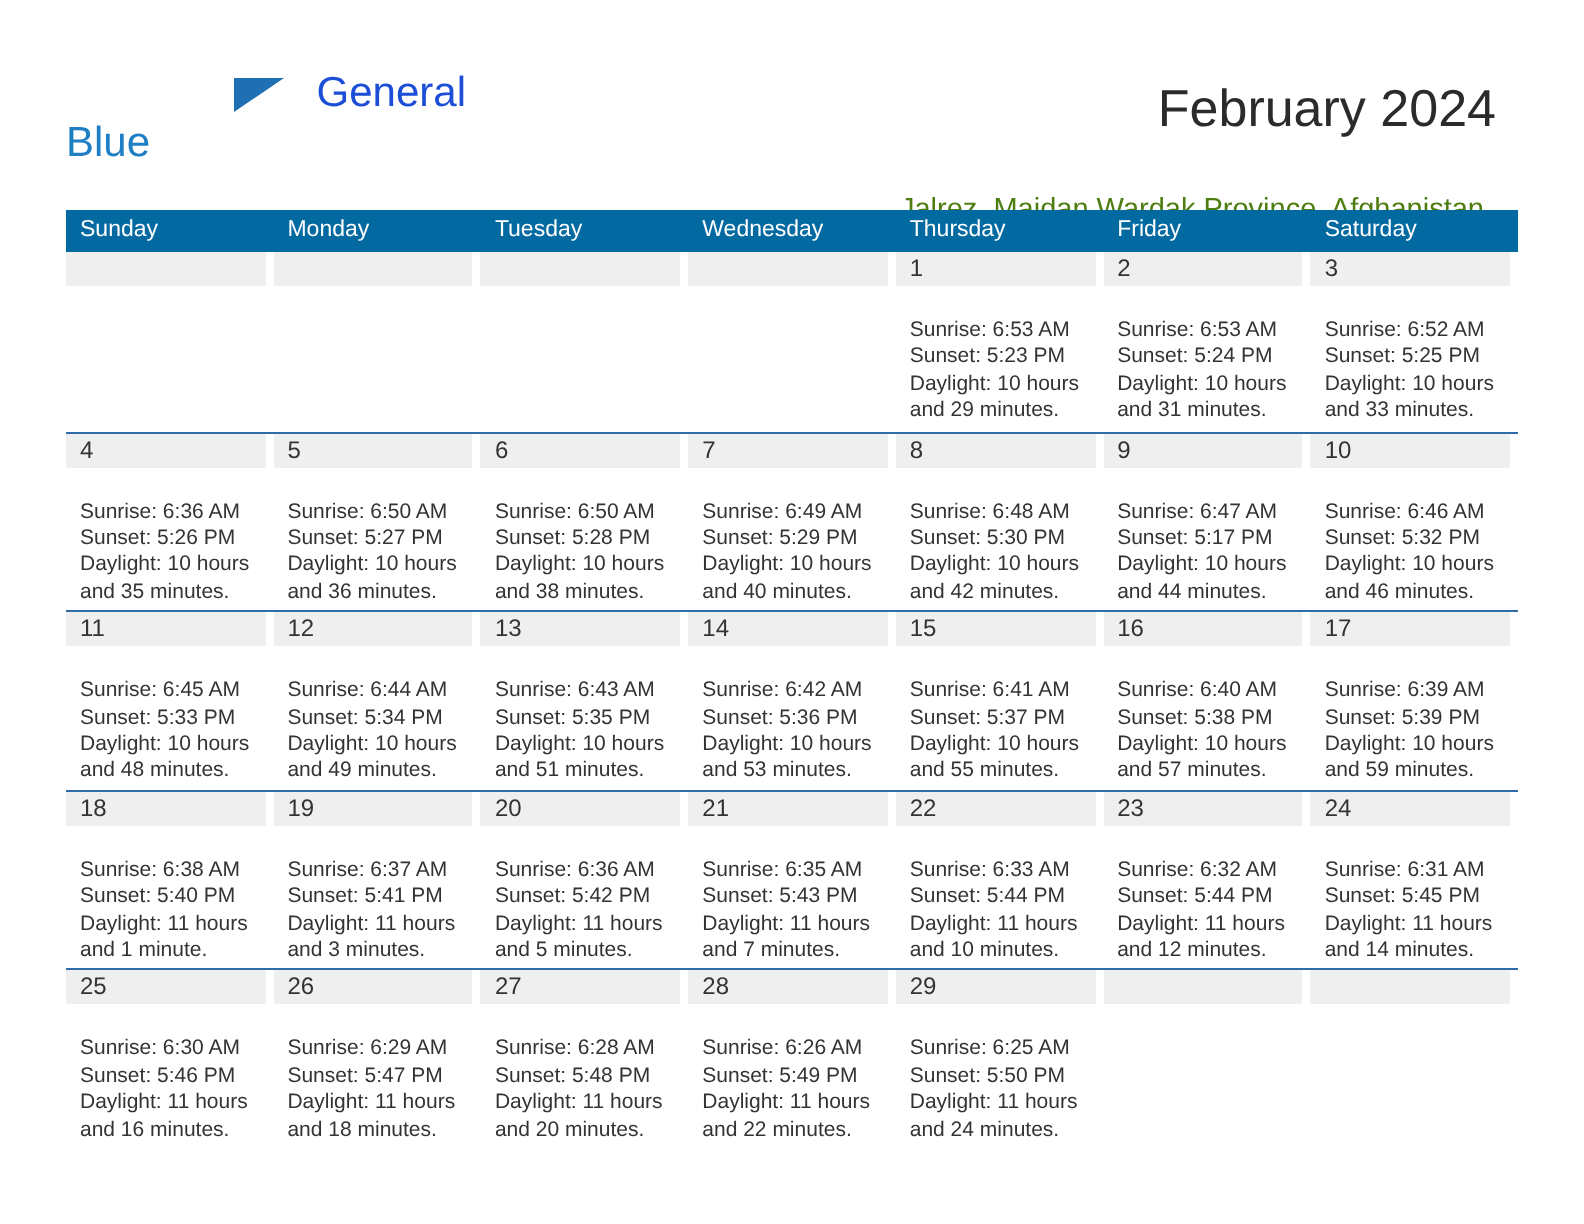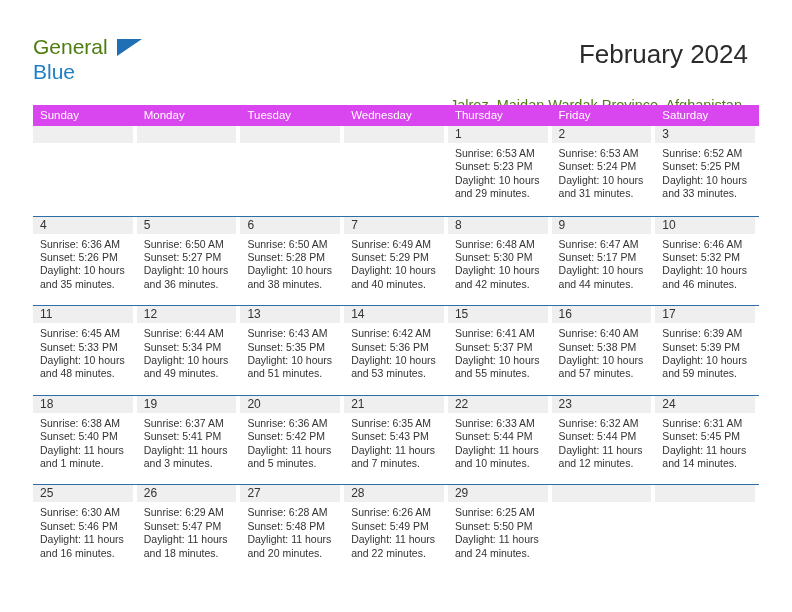--- a/index.html
+++ b/index.html
@@ -35,23 +35,24 @@
     left: 0;
     top: 8px;
     width: 200px;
     height: 52px;
     line-height: 1;
   }
   .logo-row1 {
     position: relative;
     display: block;
     font-size: 21px;
-    color: #4d7c0f;
+    color: #1d4ed8;
     letter-spacing: 0px;
     height: 24px;
+    text-align: right;
   }
   .logo-tri {
     position: absolute;
     left: 84px;
     top: 3px;
     width: 0;
     height: 0;
     border-left: 25px solid #1f6fb5;
     border-bottom: 17px solid transparent;
   }
@@ -88,21 +89,21 @@
   
   .calendar {
     position: absolute;
     left: 33px;
     top: 105px;
     width: 726px;
   }
 
   .weekday-row {
     display: flex;
-    background: #d946ef;
+    background: #0369a1;
     height: 21px;
     align-items: flex-end;
   }
   .weekday-cell {
     flex: 1 1 0;
     color: #ffffff;
     font-size: 11.5px;
     line-height: 21px;
     padding-left: 7px;
     white-space: nowrap;
@@ -138,21 +139,21 @@
   .day-num {
     font-size: 12px;
     color: #333333;
     line-height: 17px;
     padding-left: 7px;
     display: block;
   }
 
   .day-info {
     padding-left: 7px;
-    padding-top: 4px;
+    padding-top: 16px;
     font-size: 10.5px;
     line-height: 13.4px;
     color: #333333;
   }
   .day-info span { display: block; white-space: nowrap; }
   .day-info .wrap { white-space: normal; }
 </style>
 </head>
 <body>
 

